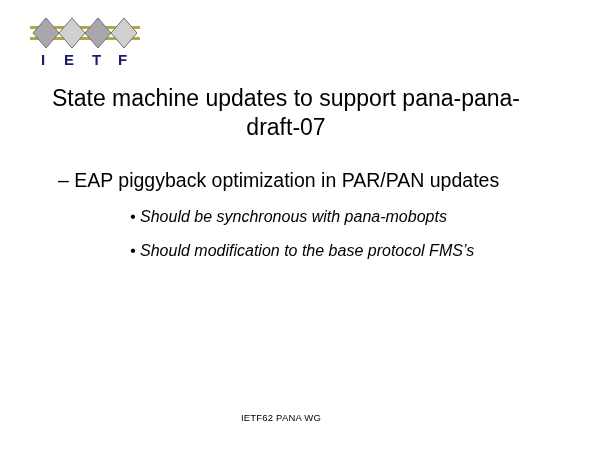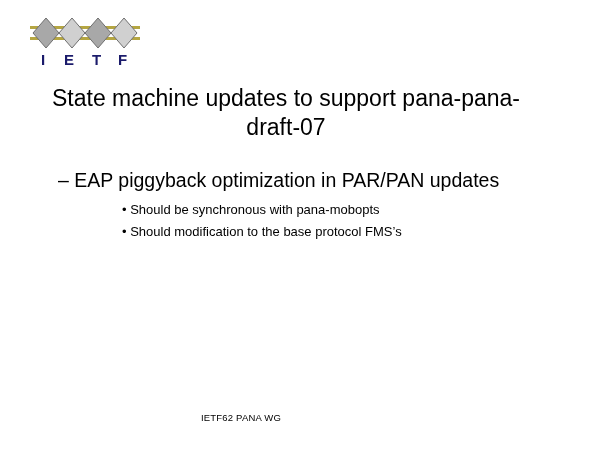--- a/index.html
+++ b/index.html
@@ -54,38 +54,40 @@
   .lvl1 {
     font-size: 19.5px;
     line-height: 1.33;
     margin: 0 0 0 0;
     padding-left: 18px;
     text-indent: -18px;
     white-space: normal;
   }
   .lvl1 .dash { display: inline; }
   .lvl2 {
-    font-size: 13px;
+    font-size: 16px;
     line-height: 1.38;
-    margin: 4px;
+    margin: 12px;
     padding-left: 72px;
     text-indent: -12px;
+    font-style: italic;
   }
   .lvl2-wrap { margin-top: 7px; }
 
   
   .footer {
     position: absolute;
     left: 0;
     top: 412px;
     width: 482px;
     text-align: center;
     font-size: 9.5px;
     letter-spacing: 0.2px;
     color: #000000;
+    padding-left: 40px;
   }
 </style>
 </head>
 <body>
 
 <div class="slide">
 
   <div class="logo">
     <svg width="122" height="58" viewBox="0 0 122 58" xmlns="http://www.w3.org/2000/svg">
 

